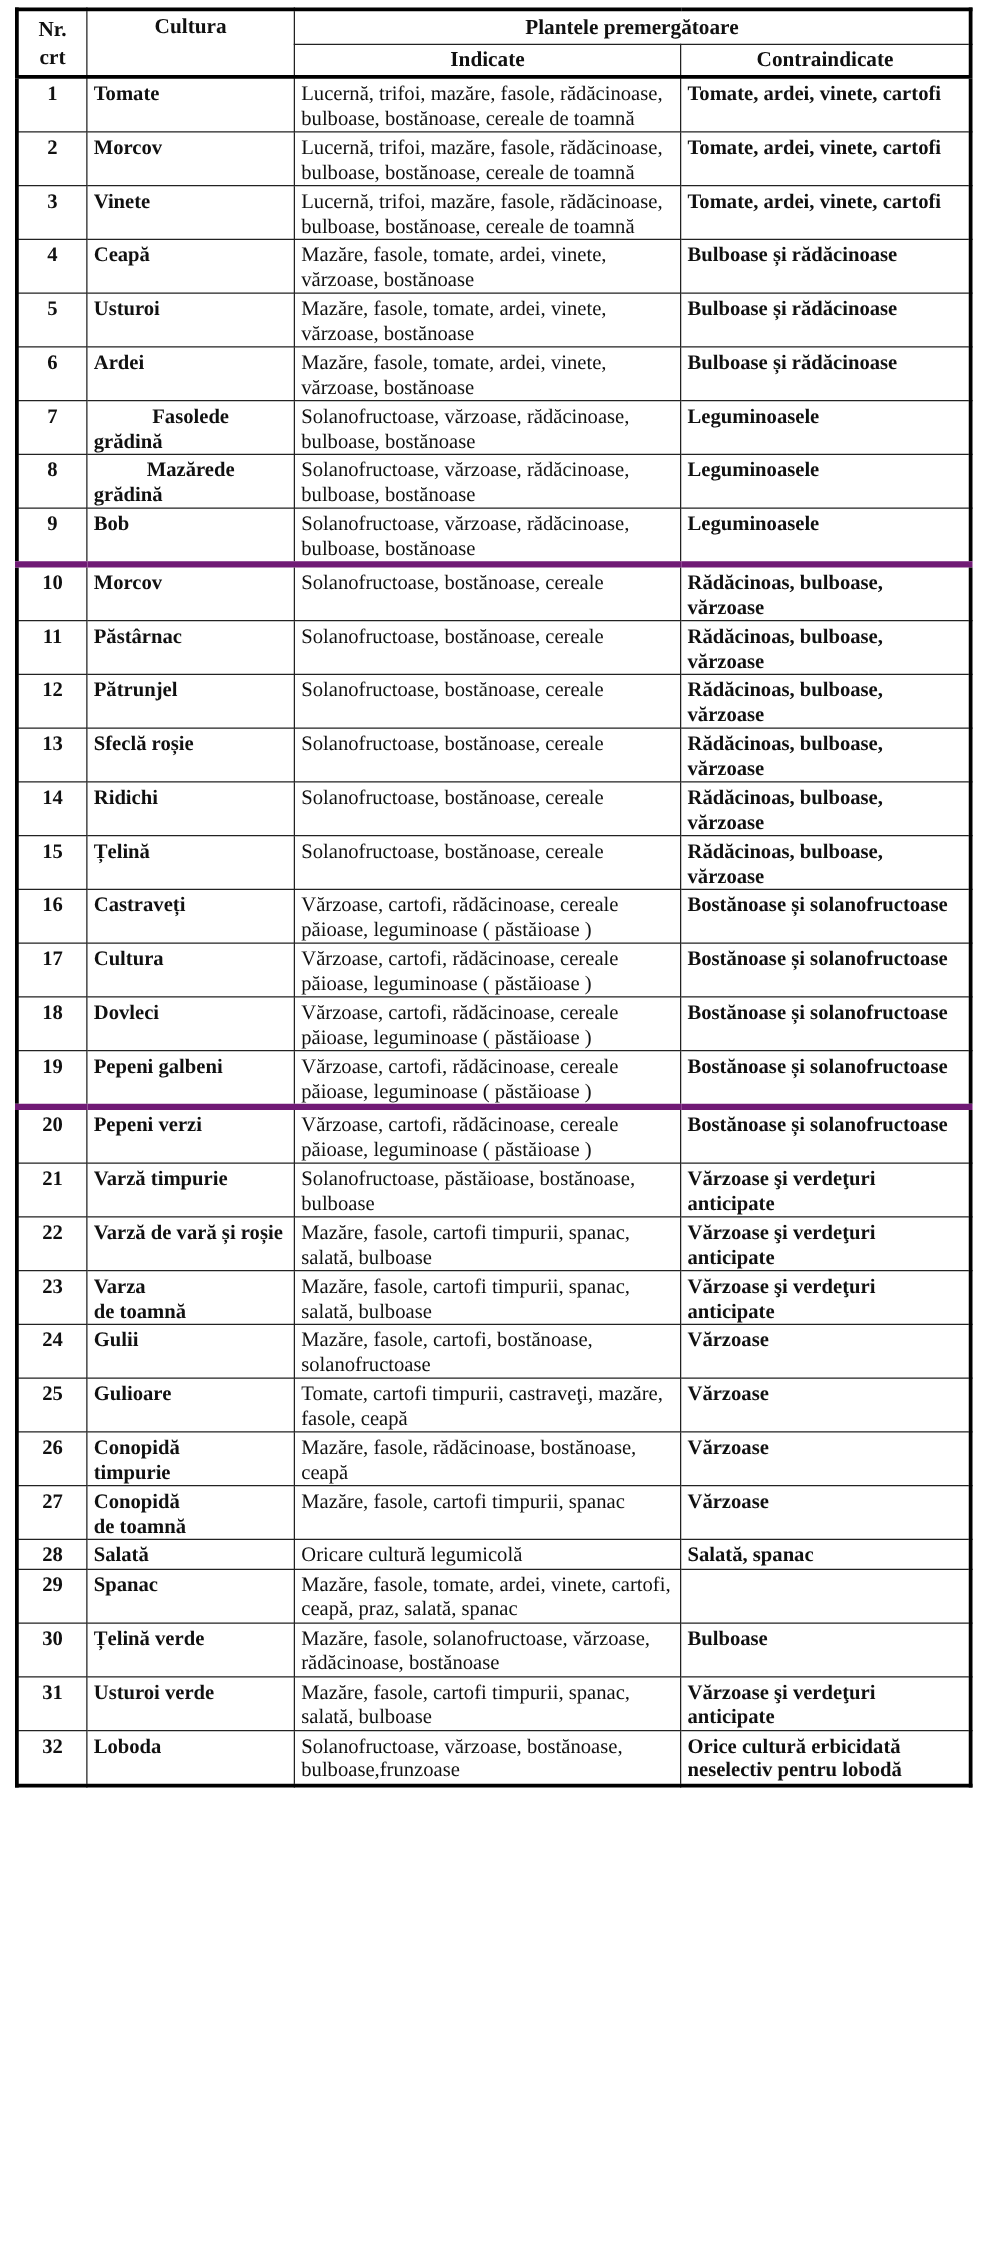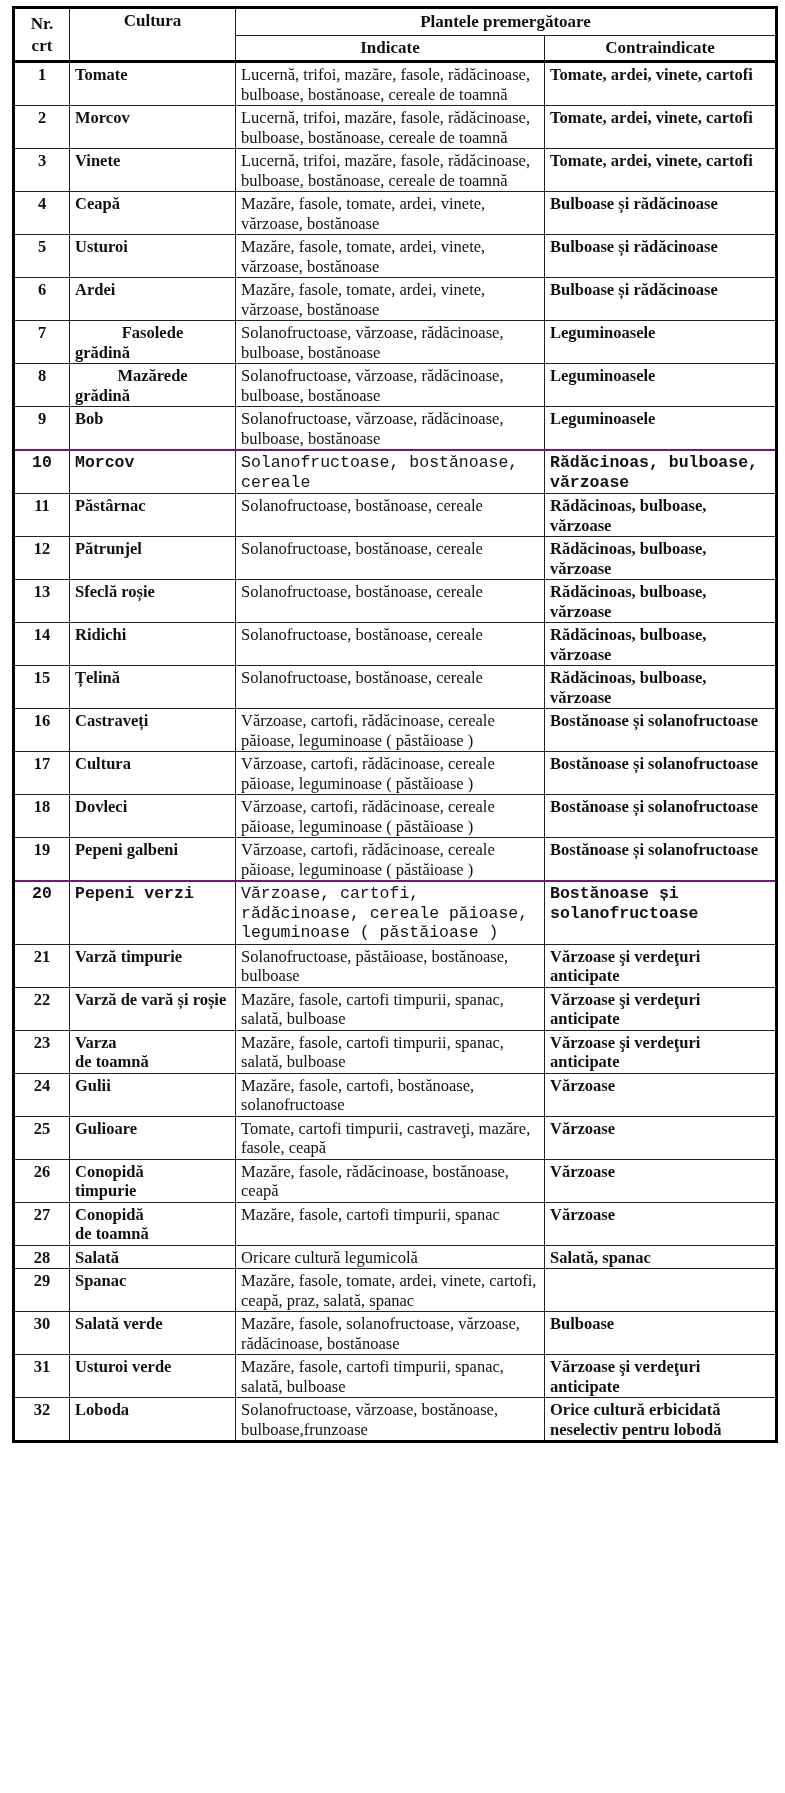--- a/index.html
+++ b/index.html
@@ -35,21 +35,21 @@
     vertical-align: middle;
     padding: 1px 4px;
   }
   thead tr.h1 th.group { padding: 2px 4px 2px 4px; }
   thead tr { border-bottom: 1px solid #222; }
   thead { border-bottom: 3px solid #000; }
   td.nr { text-align: center; font-weight: bold; }
   td.cult { font-weight: bold; margin-top: 32px; }
   td.ind { font-weight: normal; }
   td.contra { font-weight: bold; }
-  tr.thick-top td { border-top: 2px solid #701a75; font-family: Liberation Mono, monospace; }
+  tr.thick-top td { border-top: 5px solid #701a75; }
   .just-line { display: flex; justify-content: center; }
 </style>
 </head>
 <body>
 
 <div class="doc">
   <table>
     <colgroup>
       <col class="c-nr">
         <col class="c-cult">
@@ -261,21 +261,21 @@
           <td class="contra">Salată, spanac</td>
         </tr>
         <tr>
           <td class="nr">29</td>
           <td class="cult">Spanac</td>
           <td class="ind">Mazăre, fasole, tomate, ardei, vinete, cartofi, ceapă, praz, salată, spanac</td>
           <td class="contra"></td>
         </tr>
         <tr>
           <td class="nr">30</td>
-          <td class="cult">Salată verde</td>
+          <td class="cult">Țelină verde</td>
           <td class="ind">Mazăre, fasole, solanofructoase, vărzoase, rădăcinoase, bostănoase</td>
           <td class="contra">Bulboase</td>
         </tr>
         <tr>
           <td class="nr">31</td>
           <td class="cult">Usturoi verde</td>
           <td class="ind">Mazăre, fasole, cartofi timpurii, spanac, salată, bulboase</td>
           <td class="contra">Vărzoase şi verdeţuri anticipate</td>
         </tr>
         <tr>

